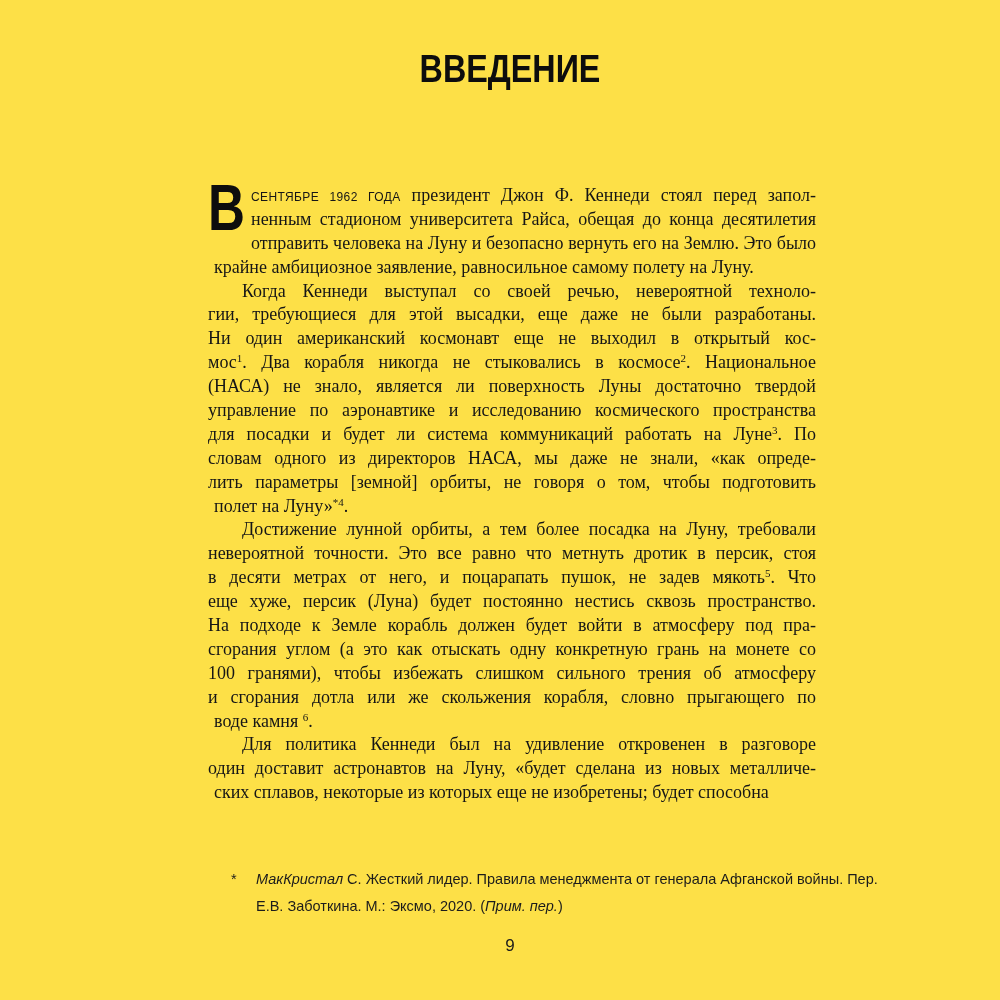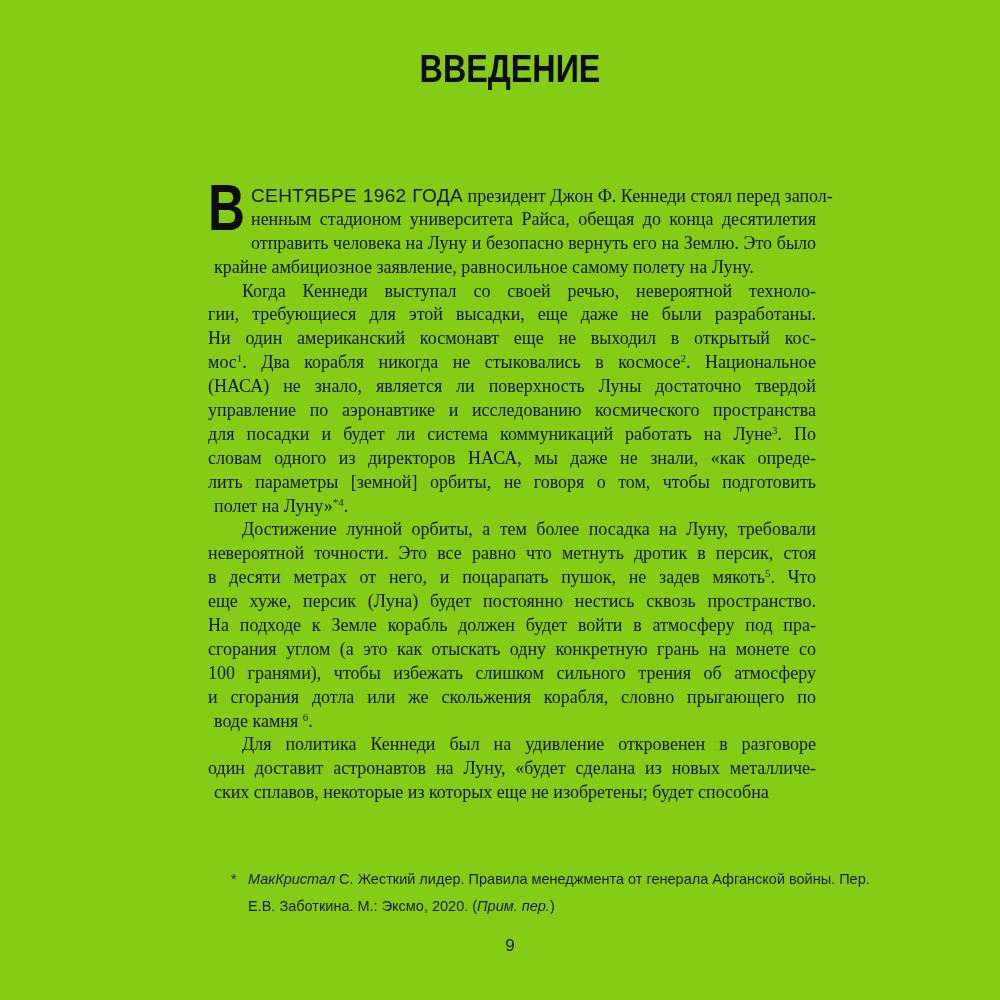--- a/index.html
+++ b/index.html
@@ -1,17 +1,17 @@
 <!DOCTYPE html>
 <html lang="ru"><head>
 <meta charset="utf-8">
 <style>
   html,body{margin:0;padding:0;background:#ffffff;}
   .sheet{
-    position:relative;width:1000px;height:1000px;background:#84cc16;
+    position:relative;width:1000px;height:1000px;background:#fde047;
     color:#161616;font-family:"Liberation Serif",serif;overflow:hidden;
   }
   .title{
     position:absolute;top:50px;left:204px;width:612px;margin:0;
     text-align:center;font-family:"Liberation Sans",sans-serif;
     font-weight:bold;font-size:38px;line-height:38px;color:#0d0d0d;
     transform:scaleX(0.85);letter-spacing:0;
   }
   .text-column{
     position:absolute;left:208px;top:184px;width:608px;
@@ -25,35 +25,35 @@
   }
   .line.last{text-align-last:left;margin-left:6px;}
   .line.indent{text-indent:34px;}
   .dropcap{
     float:left;width:37px;height:48px;margin-right:6px;
     font-family:"Liberation Sans",sans-serif;font-weight:bold;
     font-size:64px;line-height:48px;color:#0d0d0d;
     transform:scaleX(0.80);transform-origin:0 50%;
   }
   .leadin{
-    font-family:"Liberation Sans",sans-serif;font-size:19px;
+    font-family:"Liberation Sans",sans-serif;font-size:12px;
     letter-spacing:0.4px;
   }
   sup{
     font-size:11px;line-height:0;position:relative;top:-6px;
     vertical-align:baseline;
   }
   .footnote{
     position:absolute;left:231px;top:866px;width:589px;
     padding-left:17px;box-sizing:border-box;
     font-family:"Liberation Sans",sans-serif;font-size:14.5px;
     line-height:27px;color:#1c1c1c;
   }
   .fn-marker{position:absolute;left:0;top:0;}
-  .fn-line{text-align:justify;text-align-last:justify;white-space:nowrap;}
+  .fn-line{text-align:justify;text-align-last:justify;white-space:nowrap;margin-left:8px;}
   .fn-line.last{text-align-last:left;}
   .page-number{
     position:absolute;top:936px;left:204px;width:612px;
     text-align:center;font-family:"Liberation Sans",sans-serif;
     font-size:17px;color:#1c1c1c;
   }
 </style>
 </head>
 <body>
 

